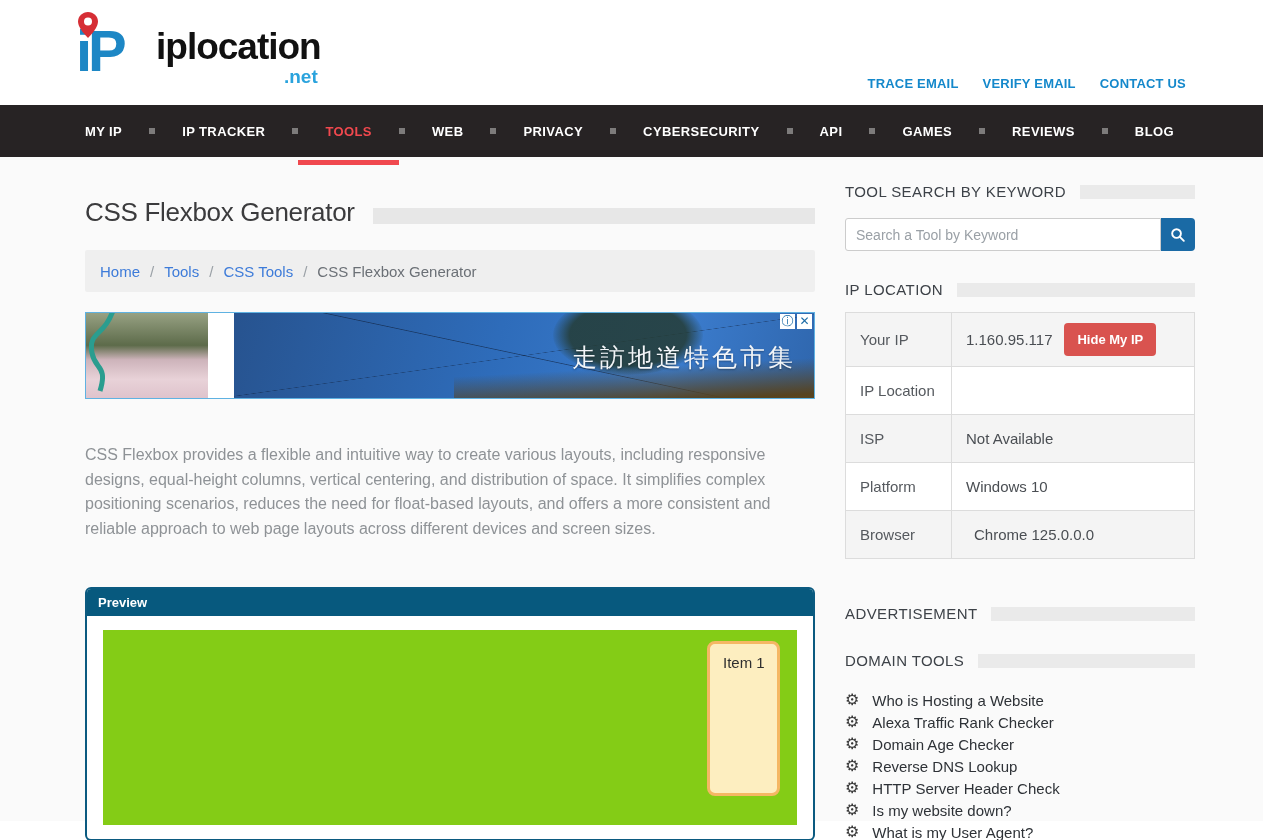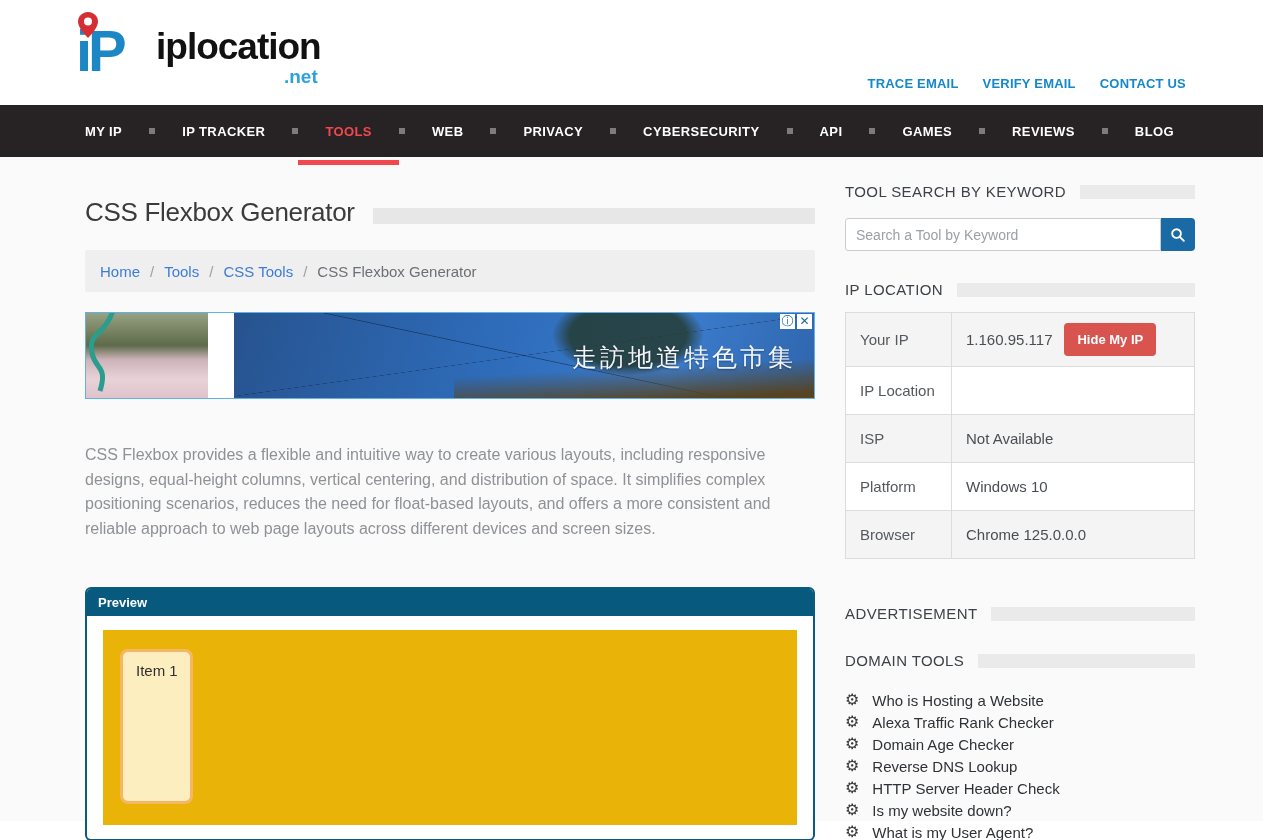--- a/index.html
+++ b/index.html
@@ -70,21 +70,21 @@
   .ad-icons { position:absolute; right:2px; top:1px; display:flex; gap:2px; }
   .ad-icons span { width:15px; height:15px; background:#fff; color:#1a6aa5; font-size:12px; line-height:15px;
       text-align:center; cursor:pointer; }
 
   .description { margin-top:44px; color:#8e9296; font-size:16px; line-height:24.5px; }
 
   
   .preview-card { margin-top:46px; border:2px solid #0b5a80; border-radius:6px; background:#fff; overflow:hidden; }
   .preview-header { background:#07597e; color:#fff; font-size:13px; font-weight:bold; padding:6px 11px; }
   .preview-body { padding:14px 16px; }
-  .flex-demo { background:#eab308; height:195px; padding:19px 17px; display:flex; }
+  .flex-demo { background:#84cc16; height:195px; padding:11px 17px; display:flex;justify-content:flex-end; }
   .flex-item { width:73px; height:155px; background:#fdeec0; border:3px solid #f5b764; border-radius:8px;
       padding:10px 0 0 13px; font-size:15px; color:#2f2f2f; }
 
   
   .side-heading { display:flex; align-items:center; }
   .side-heading .label { font-size:15px; color:#3d4248; letter-spacing:0.4px; white-space:nowrap; }
   .side-heading .bar { flex:1; height:14px; background:#eaeaea; margin-left:14px; }
   .hd-tool-search { margin-top:26px; }
   .hd-ip { margin-top:30px; }
   .hd-ad { margin-top:46px; }
@@ -92,21 +92,21 @@
 
   .side-search { margin-top:18px; display:flex; }
   .side-search input { flex:1; height:33px; border:1px solid #ccc; border-radius:3px 0 0 3px;
       padding:0 10px; font-size:14px; color:#333; outline:none; }
   .side-search input::placeholder { color:#9aa0a6; }
   .btn-search-sm { width:34px; height:33px; background:#1a6aa5; border:none; border-radius:0 4px 4px 0;
       display:flex; align-items:center; justify-content:center; cursor:pointer; }
 
   .ip-table { margin-top:14px; border:1px solid #dcdcdc; }
   .ip-row { display:flex; border-bottom:1px solid #dcdcdc; background:#fff; }
-  .ip-row:last-child { border-bottom:none; }
+  .ip-row:last-child { border-bottom:none;gap:8px; }
   .ip-row:nth-child(odd) { background:#f4f4f4; }
   .ip-label { width:106px; border-right:1px solid #dcdcdc; padding:15px 0 15px 14px;
       font-size:15px; color:#55595e; display:flex; align-items:center; }
   .ip-value { flex:1; padding:10px 0 10px 14px; font-size:15px; color:#4a4e53;
       display:flex; align-items:center; }
   .btn-danger { margin-left:12px; background:#d9534f; color:#fff; border:none; border-radius:4px;
       font-size:13px; font-weight:bold; padding:9px 13px; cursor:pointer; }
   .flag { margin-left:9px; display:inline-flex; }
 
   .domain-tools { margin-top:20px; list-style:none; }

